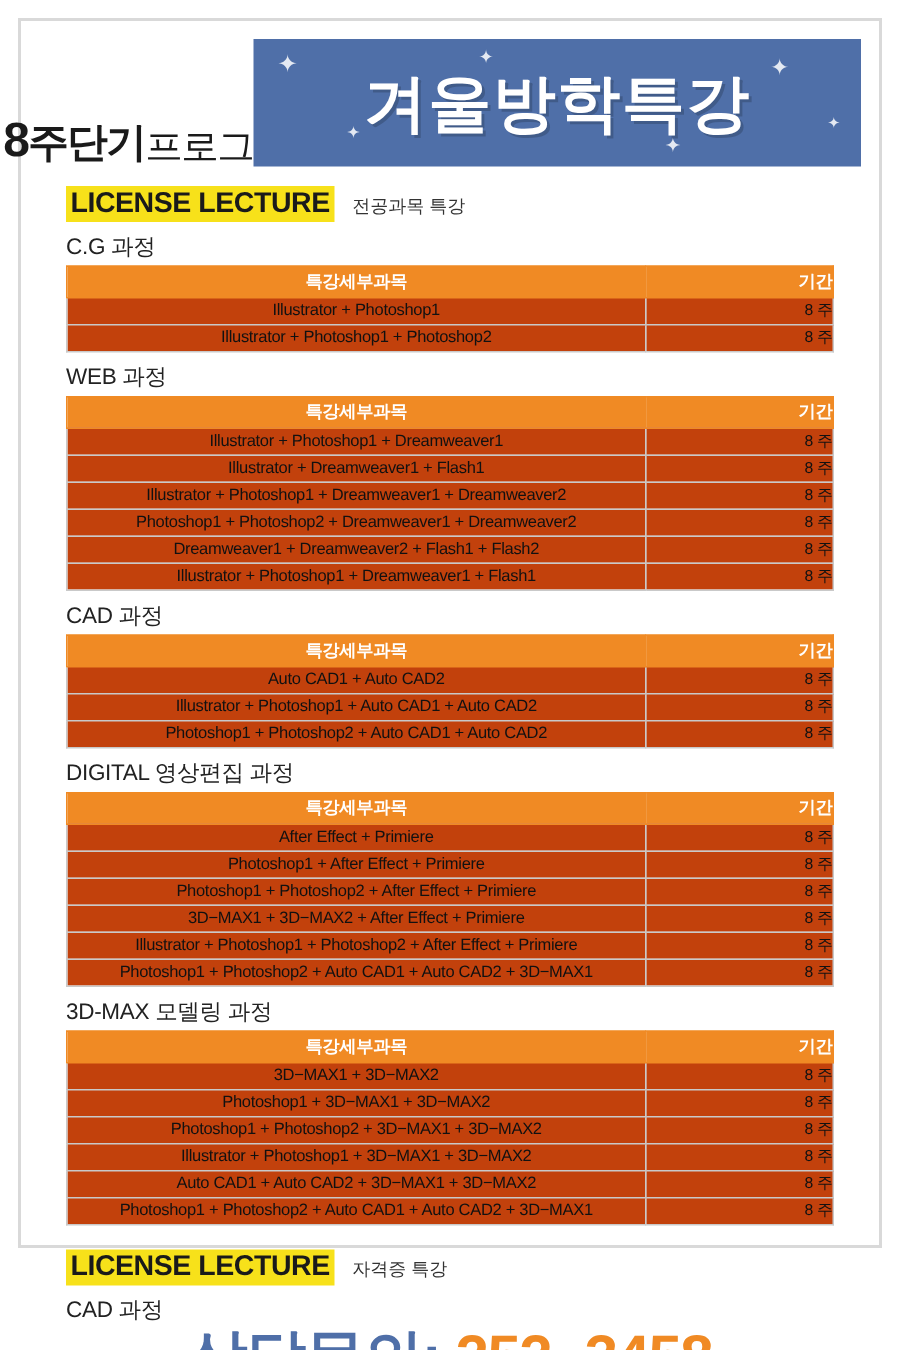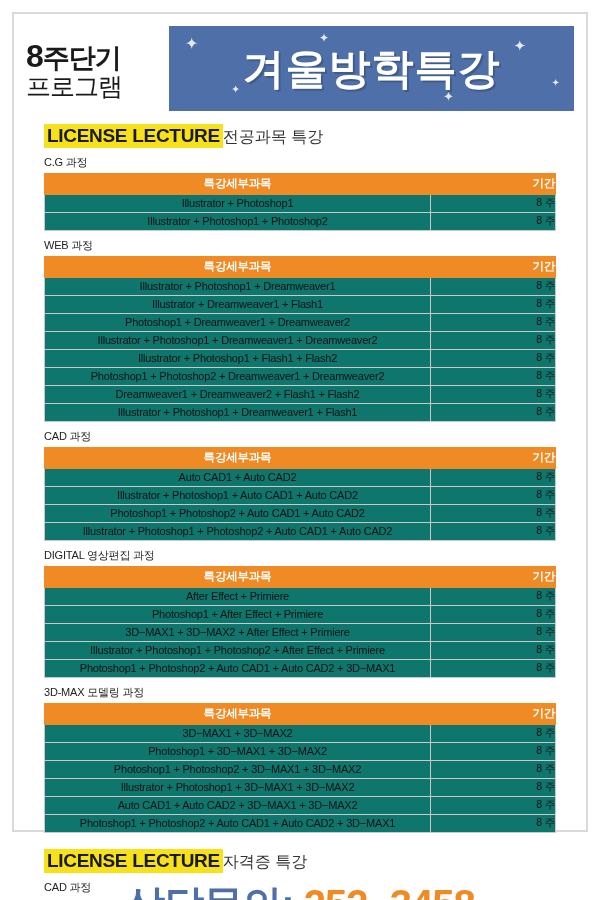--- a/index.html
+++ b/index.html
@@ -38,22 +38,22 @@
     top: 26px;
     width: 548px;
     height: 85px;
     display: flex;
     align-items: stretch;
   }
   .header-left {
     width: 143px;
     background: #ffffff;
     display: flex;
-    flex-direction: column;
-    align-items: flex-start;
+    flex-direction: row;
+    align-items: flex-end;
     justify-content: center;
     padding-top: 2px;
     box-sizing: border-box;
   }
   .hl-line1 {
     font-size: 27px;
     font-weight: bold;
     color: #1a1a1a;
     letter-spacing: -1px;
     line-height: 1.05;
@@ -100,45 +100,45 @@
   .sp2 { left: 62px;  top: 58px;  font-size: 11px; }
   .sp3 { left: 150px; top: 6px;   font-size: 12px; }
   .sp4 { right: 120px; top: 64px; font-size: 13px; }
   .sp5 { right: 48px; top: 12px;  font-size: 15px; }
   .sp6 { right: 14px; top: 52px;  font-size: 10px; }
   
   .section-title {
     margin: 0 0 2px 0;
     display: flex;
     align-items: baseline;
-    gap: 0;
+    gap: 12px;
   }
   .section-title .main {
     font-size: 19px;
     font-weight: bold;
     color: #1a1a1a;
     background: #f7e11a;
     padding: 0 3px;
     line-height: 1.25;
     letter-spacing: -0.3px;
   }
   .section-title .sub {
-    font-size: 16px;
+    font-size: 12px;
     color: #333333;
     text-align: center;
   }
   
   .content {
     position: absolute;
     left: 44px;
     top: 124px;
     width: 512px;
   }
   .course-label {
-    font-size: 11px;
+    font-size: 15px;
     color: #222222;
     margin: 7px 0 3px 0;
     letter-spacing: -0.2px;
   }
   table.course {
     border-collapse: collapse;
     width: 100%;
     table-layout: fixed;
   }
   table.course th {
@@ -150,21 +150,21 @@
     border: 1px solid #f08a24;
     letter-spacing: -0.2px;
   }
   table.course td {
     font-size: 11px;
     color: #111111;
     padding: 1px 0 2px 0;
     border: 1px solid #c9c9c9;
     text-align: center;
     letter-spacing: -0.2px;
-    background: #0f766e;
+    background: #c2410c;
   }
   table.course td.dur {
     width: 118px;
     text-align: right;
     font-size: 10.5px;
   }
   table.course th.dur {
     width: 118px;
     text-align: right;
     padding-left: 6px;
@@ -250,32 +250,24 @@
             <tbody>
               <tr>
                 <td>Illustrator  +  Photoshop1  +  Dreamweaver1</td>
                 <td class="dur">8 주</td>
               </tr>
               <tr>
                 <td>Illustrator  +  Dreamweaver1  +  Flash1</td>
                 <td class="dur">8 주</td>
               </tr>
               <tr>
-                <td>Photoshop1  +  Dreamweaver1  +  Dreamweaver2</td>
-                <td class="dur">8 주</td>
-              </tr>
-              <tr>
                 <td>Illustrator  +  Photoshop1  +  Dreamweaver1  +  Dreamweaver2</td>
                 <td class="dur">8 주</td>
               </tr>
               <tr>
-                <td>Illustrator  +  Photoshop1  +  Flash1  +  Flash2</td>
-                <td class="dur">8 주</td>
-              </tr>
-              <tr>
                 <td>Photoshop1  +  Photoshop2  +  Dreamweaver1  +  Dreamweaver2</td>
                 <td class="dur">8 주</td>
               </tr>
               <tr>
                 <td>Dreamweaver1  +  Dreamweaver2  +  Flash1  +  Flash2</td>
                 <td class="dur">8 주</td>
               </tr>
               <tr>
                 <td>Illustrator  +  Photoshop1  +  Dreamweaver1  +  Flash1</td>
                 <td class="dur">8 주</td>
@@ -298,43 +290,43 @@
                 <td class="dur">8 주</td>
               </tr>
               <tr>
                 <td>Illustrator  +  Photoshop1  +  Auto CAD1  +  Auto CAD2</td>
                 <td class="dur">8 주</td>
               </tr>
               <tr>
                 <td>Photoshop1  +  Photoshop2  +  Auto CAD1  +  Auto CAD2</td>
                 <td class="dur">8 주</td>
               </tr>
-              <tr>
-                <td>Illustrator  +  Photoshop1  +  Photoshop2  +  Auto CAD1  +  Auto CAD2</td>
-                <td class="dur">8 주</td>
-              </tr>
             </tbody>
           </table>
         </div>
         <div class="block">
           <div class="course-label">DIGITAL 영상편집 과정</div>
           <table class="course">
             <thead>
               <tr>
                 <th>특강세부과목</th>
                 <th class="dur">기간</th>
               </tr>
             </thead>
             <tbody>
               <tr>
                 <td>After Effect  +  Primiere</td>
                 <td class="dur">8 주</td>
               </tr>
               <tr>
                 <td>Photoshop1  +  After Effect  +  Primiere</td>
+                <td class="dur">8 주</td>
+              </tr>
+              <tr>
+                <td>Photoshop1  +  Photoshop2  +  After Effect + Primiere</td>
                 <td class="dur">8 주</td>
               </tr>
               <tr>
                 <td>3D−MAX1  +  3D−MAX2  +  After Effect + Primiere</td>
                 <td class="dur">8 주</td>
               </tr>
               <tr>
                 <td>Illustrator  +  Photoshop1  +  Photoshop2  +  After Effect  +  Primiere</td>
                 <td class="dur">8 주</td>
               </tr>

